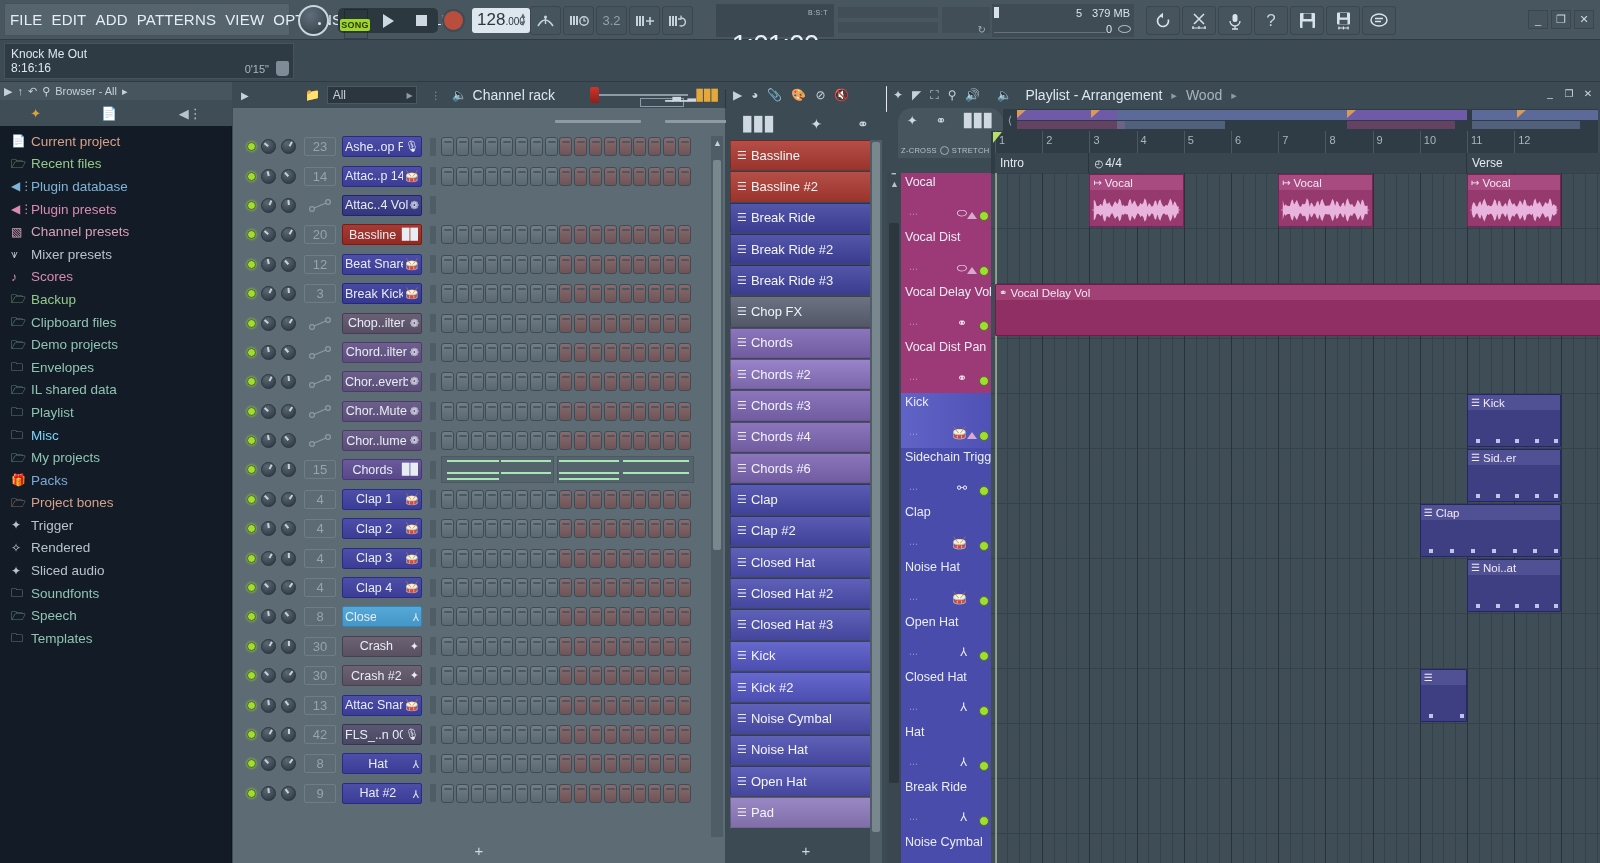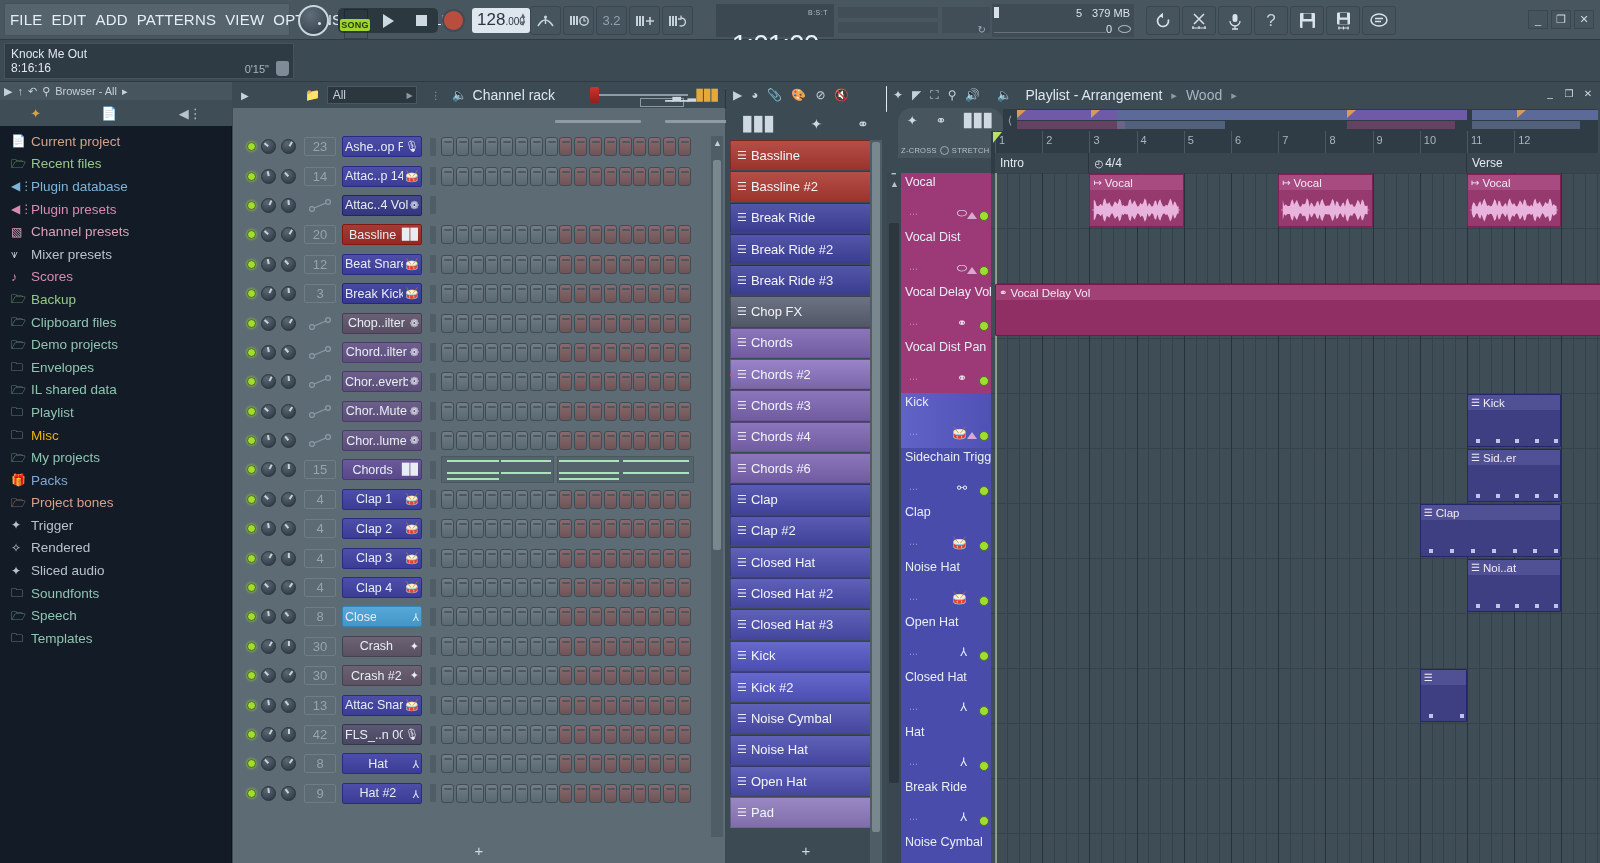--- a/index.html
+++ b/index.html
@@ -617,21 +617,21 @@
       <div class="brItem">
         <span class="ico" style="color: rgb(143, 196, 176); font-size: 12px; width: 14px;">🗁</span>
         <span class="lbl" style="color: rgb(143, 196, 176);">IL shared data</span>
       </div>
       <div class="brItem">
         <span class="ico" style="color: rgb(143, 196, 176); font-size: 12px; width: 14px;">🗀</span>
         <span class="lbl" style="color: rgb(143, 196, 176);">Playlist</span>
       </div>
       <div class="brItem">
         <span class="ico" style="color: rgb(143, 196, 176); font-size: 12px; width: 14px;">🗀</span>
-        <span class="lbl" style="color: #eab308;">Misc</span>
+        <span class="lbl" style="color: #7dd3fc;">Misc</span>
       </div>
       <div class="brItem">
         <span class="ico" style="color: rgb(143, 196, 176); font-size: 12px; width: 14px;">🗁</span>
         <span class="lbl" style="color: rgb(143, 196, 176);">My projects</span>
       </div>
       <div class="brItem">
         <span class="ico" style="color: rgb(126, 168, 216); font-size: 12px; width: 14px;">🎁</span>
         <span class="lbl" style="color: rgb(126, 168, 216);">Packs</span>
       </div>
       <div class="brItem">

